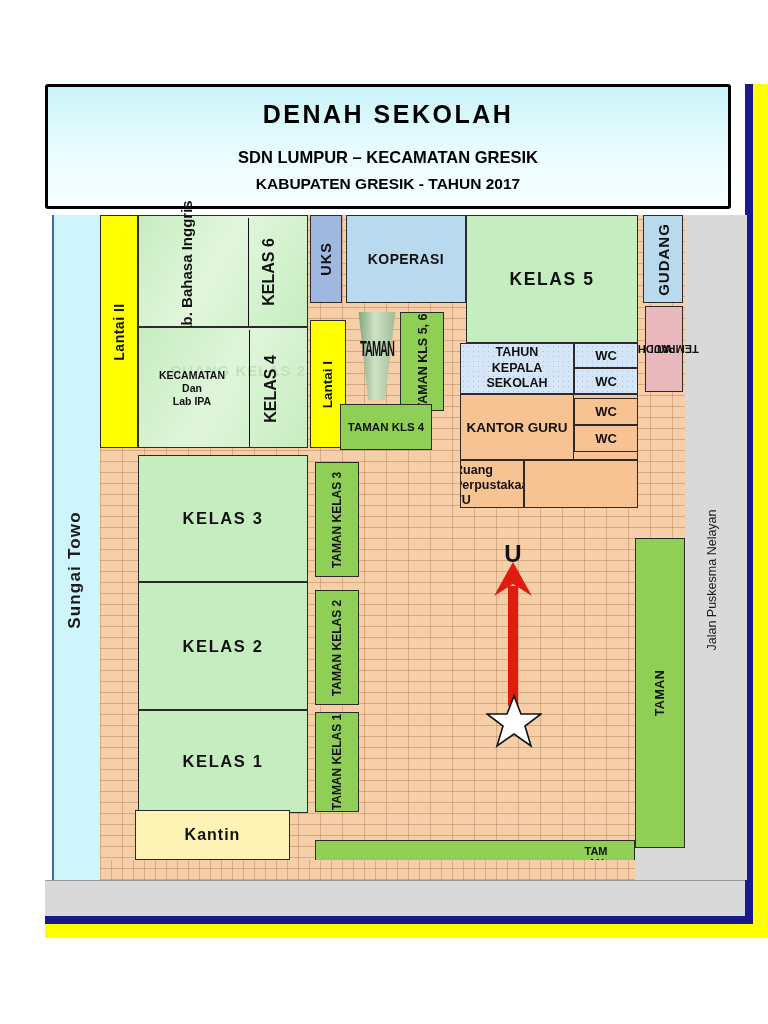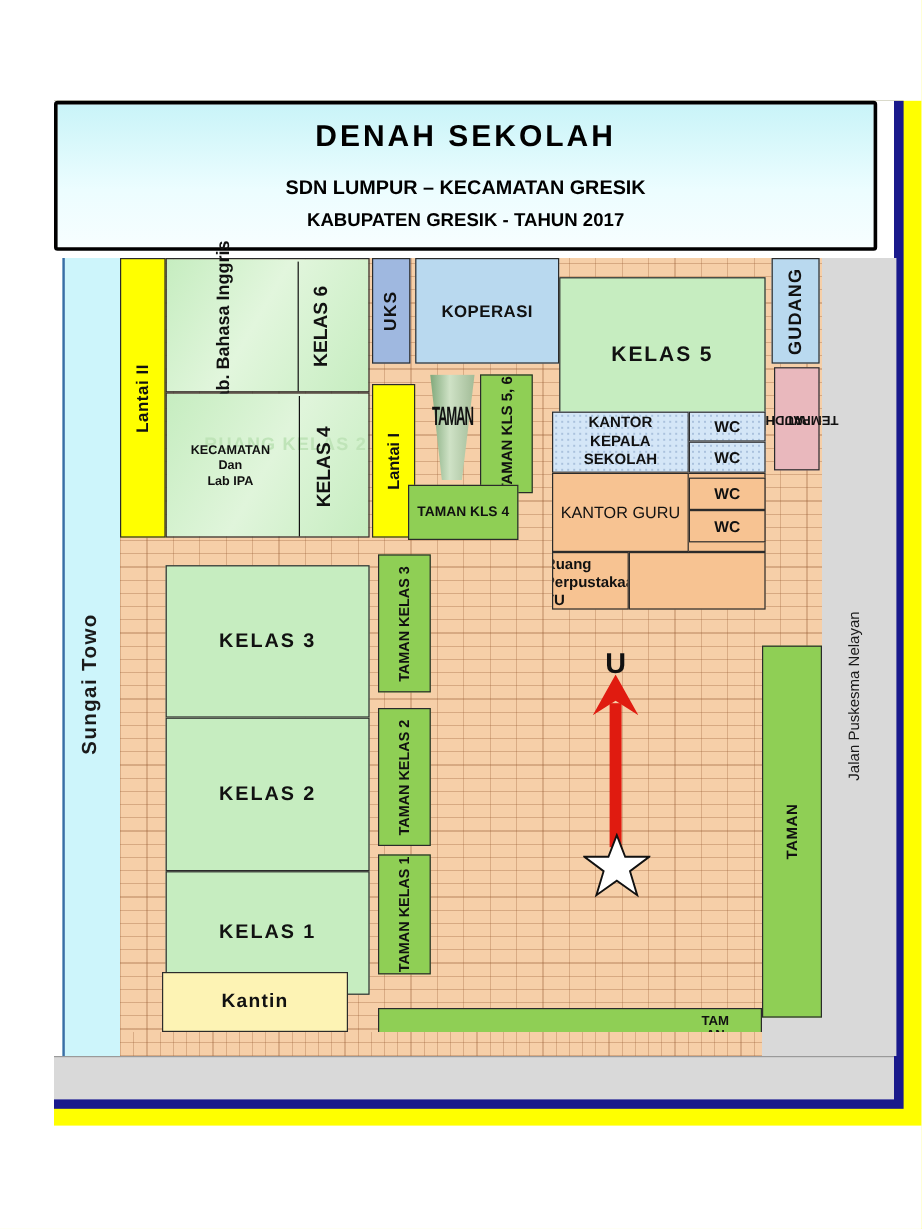--- a/index.html
+++ b/index.html
@@ -53,21 +53,21 @@
       repeating-linear-gradient(0deg,rgba(150,90,50,.32) 0 1px,transparent 1px 11px),
       repeating-linear-gradient(90deg,rgba(150,90,50,.30) 11px 12px,transparent 12px 22px);
   }
   #courtyard{left:100px;top:215px;width:585px;height:665px;}
   #courtyard-notch{left:630px;top:840px;width:60px;height:45px;background:#d9d9d9;
      border-top-right-radius:0;}
 
   
   .room{border:1.6px solid #2b2b2b;display:flex;align-items:center;justify-content:center;
         text-align:center;color:#111;}
-  .green{background:#c6edc0;margin-top:16px;}
+  .green{background:#c6edc0;}
   .green-deep{background:#8fcf55;}
   .blue-l{background:#b9d9ef;}
   .blue-m{background:#9fb8e0;}
   .blue-dot{background:#d4e6f7;
      background-image:radial-gradient(rgba(120,150,190,.45) .8px,transparent .9px);
      background-size:5px 5px;}
   .orange{background:#f7c392;}
   .yellow{background:#ffff00;}
   .yellow-l{background:#fdf3b4;}
   .pink{background:#e9b8bd;}
@@ -128,21 +128,21 @@
   #cone-text{position:absolute;left:0;top:30px;width:44px;text-align:center;
      font-size:11px;font-weight:bold;color:#111;transform:scaleY(2.0);letter-spacing:-1px;}
 
   #kantor-kepala{left:460px;top:343px;width:114px;height:51px;}
   #kantor-kepala .ki{font-size:12.5px;font-weight:bold;line-height:1.25;}
   #wc1{left:574px;top:343px;width:64px;height:25px;}
   #wc2{left:574px;top:368px;width:64px;height:26px;}
   #wc1 span,#wc2 span,#wc3 span,#wc4 span{font-size:13px;font-weight:bold;}
 
   #kantor-guru{left:460px;top:394px;width:114px;height:66px;}
-  #kantor-guru span{font-size:13.5px;font-weight:normal;}
+  #kantor-guru span{font-size:13.5px;font-weight:bold;}
   #wc3{left:574px;top:398px;width:64px;height:27px;}
   #wc4{left:574px;top:425px;width:64px;height:27px;}
   #guru-fill{left:460px;top:394px;width:178px;height:66px;background:#f7c392;
      border:1.6px solid #2b2b2b;}
 
   #perpus{left:460px;top:460px;width:64px;height:48px;overflow:hidden;}
   #perpus .pi{font-size:12.5px;font-weight:bold;line-height:1.2;text-align:left;
      padding-left:6px;padding-top:3px;}
   #perpus-right{left:524px;top:460px;width:114px;height:48px;background:#f7c392;
      border:1.6px solid #2b2b2b;}
@@ -262,21 +262,21 @@
 </div>
 <div class="abs room green-deep vert" id="taman56">
   <span>TAMAN KLS 5, 6</span>
 </div>
 <div class="abs room green-deep" id="taman4">
   <span>TAMAN KLS 4</span>
 </div>
 
 <div class="abs room blue-dot" id="kantor-kepala">
   <div class="ki">
-    <span>KANTOR</span><br>
+    <span>TAHUN</span><br>
     <span>KEPALA SEKOLAH</span>
   </div>
 </div>
 <div class="abs room blue-dot" id="wc1">
   <span>WC</span>
 </div>
 <div class="abs room blue-dot" id="wc2">
   <span>WC</span>
 </div>
 

